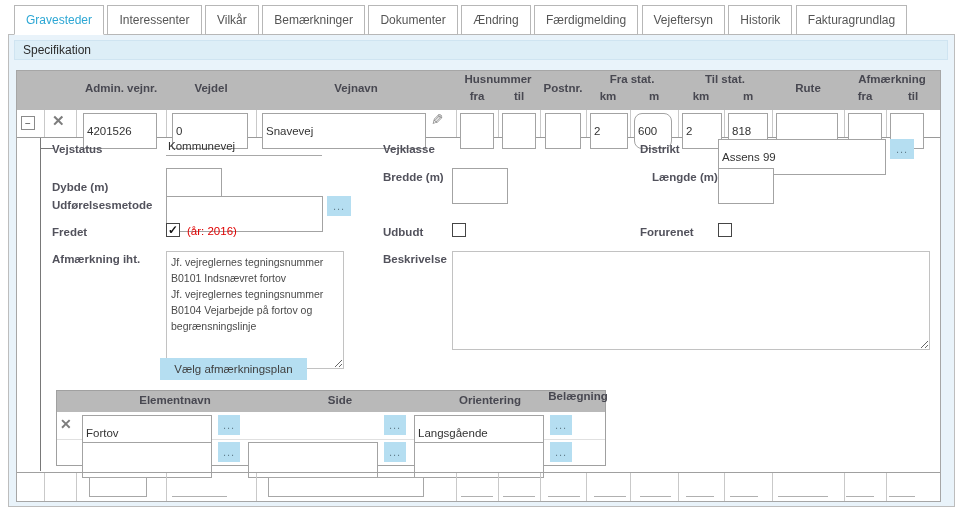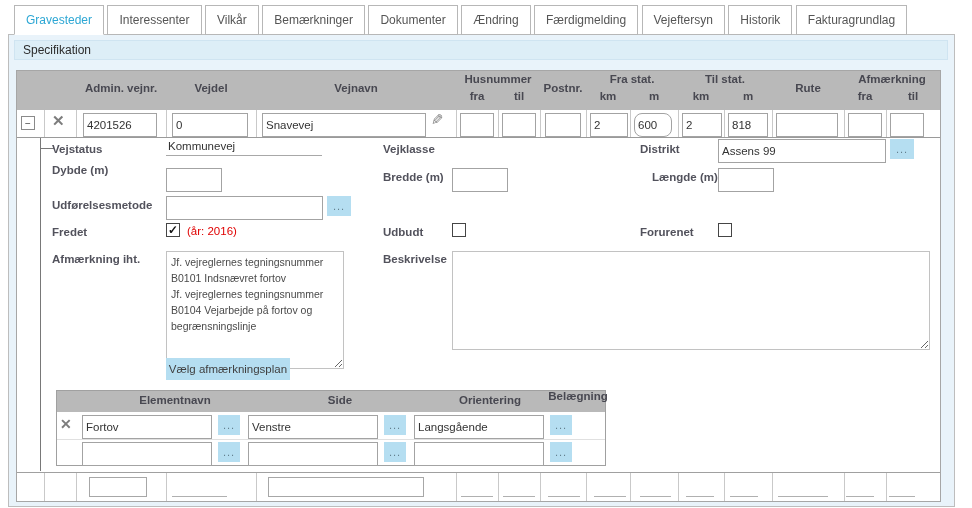--- a/index.html
+++ b/index.html
@@ -26,21 +26,21 @@
   .gridbox { position:absolute; left:16px; top:70px; width:925px; height:432px;
              background:#fff; border:1px solid #a6a6a6; }
   .gridhdr { position:absolute; left:17px; top:71px; width:923px; height:39px; background:#b9b9b9; }
   .hc { position:absolute; transform:translateX(-50%); font-size:11.5px; font-weight:bold;
         color:#484851; white-space:nowrap; }
   .hline { position:absolute; height:1px; background:#9a9a9a; }
   .seps i { position:absolute; width:1px; background:#c9c9c9; }
   .seps-datarow i { top:110px; height:27px; }
   .seps-newrow i { top:473px; height:28px; }
 
-  .inp { position:absolute; height:24px; border:1px solid #a3a3a3; background:#fff;
+  .inp { position:absolute; height:36px; border:1px solid #a3a3a3; background:#fff;
          font:11.5px "Liberation Sans", sans-serif; color:#333; padding:0 3px; }
   .expander { position:absolute; width:14px; height:14px; border:1px solid #8a8a8a;
               background:#fff; font:10px "Liberation Sans", sans-serif; color:#444;
               line-height:11px; text-align:center; cursor:pointer; }
   .xicon { position:absolute; font-size:15px; font-weight:bold; color:#7d7d7d; cursor:pointer; }
   .pencil { position:absolute; font-size:15px; color:#828282; transform:scaleX(-1); cursor:pointer; }
 
   
   .tree-v { position:absolute; width:1px; background:#787878; }
   .tree-h { position:absolute; height:1px; background:#787878; }
@@ -152,21 +152,21 @@
   <div class="tree-v" style="left:40px;top:138px;height:333px"></div>
   <div class="tree-h" style="left:40px;top:148px;width:14px"></div>
 
   <span class="lbl" style="left:52px;top:143px">Vejstatus</span>
   <span class="uval" style="left:166px;top:140px;width:156px">Kommunevej</span>
   <span class="lbl" style="left:383px;top:143px">Vejklasse</span>
   <span class="lbl" style="left:640px;top:143px">Distrikt</span>
   <input class="inp" style="left: 718px; top: 139px; width: 168px;" value="Assens 99">
   <button class="dots" style="left:890px;top:139px">...</button>
 
-  <span class="lbl" style="left:52px;top:164px">Dybde (m)</span>
+  <span class="lbl" style="left:52px;top:181px">Dybde (m)</span>
   <input class="inp" style="left: 166px; top: 168px; width: 56px;" value="">
   <span class="lbl" style="left:383px;top:171px">Bredde (m)</span>
   <input class="inp" style="left: 452px; top: 168px; width: 56px;" value="">
   <span class="lbl" style="left:652px;top:171px">Længde (m)</span>
   <input class="inp" style="left: 718px; top: 168px; width: 56px;" value="">
 
   <span class="lbl" style="left:52px;top:199px">Udførelsesmetode</span>
   <input class="inp" style="left: 166px; top: 196px; width: 157px;" value="">
   <button class="dots" style="left:327px;top:196px">...</button>
 
@@ -182,34 +182,33 @@
 
   <span class="lbl" style="left:52px;top:253px">Afmærkning iht.</span>
   <textarea class="ta" style="left: 166px; top: 251px; width: 178px; height: 118px;">Jf. vejreglernes tegningsnummer
 B0101 Indsnævret fortov
 Jf. vejreglernes tegningsnummer
 B0104 Vejarbejde på fortov og
 begrænsningslinje</textarea>
   <span class="lbl" style="left:383px;top:253px">Beskrivelse</span>
   <textarea class="ta" style="left: 452px; top: 251px; width: 478px; height: 99px;"></textarea>
 
-  <button class="bluebtn" style="left:166px;top:358px;width:124px;height:22px">Vælg afmærkningsplan</button>
+  <button class="bluebtn" style="left:160px;top:358px;width:147px;height:22px">Vælg afmærkningsplan</button>
 
   <div class="subtable"></div>
   <div class="subhdr"></div>
   <div class="subsep"></div>
   <span class="hc" style="left:175px;top:394px">Elementnavn</span>
   <span class="hc" style="left:340px;top:394px">Side</span>
   <span class="hc" style="left:490px;top:394px">Orientering</span>
   <span class="hc" style="left:578px;top:390px">Belægning</span>
 
   <span class="xicon" style="left:60px;top:416px;font-size:14px">✕</span>
   <input class="inp" style="left: 82px; top: 415px; width: 130px;" value="Fortov">
   <button class="dots" style="left:218px;top:415px;width:22px">...</button>
-  <input class="inp" style="left: 248px; top: 415px; width: 130px;" value="Venstre">
   <button class="dots" style="left:384px;top:415px;width:22px">...</button>
   <input class="inp" style="left: 414px; top: 415px; width: 130px;" value="Langsgående">
   <button class="dots" style="left:550px;top:415px;width:22px">...</button>
 
   <input class="inp" style="left: 82px; top: 442px; width: 130px;" value="">
   <button class="dots" style="left:218px;top:442px;width:22px">...</button>
   <input class="inp" style="left: 248px; top: 442px; width: 130px;" value="">
   <button class="dots" style="left:384px;top:442px;width:22px">...</button>
   <input class="inp" style="left: 414px; top: 442px; width: 130px;" value="">
   <button class="dots" style="left:550px;top:442px;width:22px">...</button>

